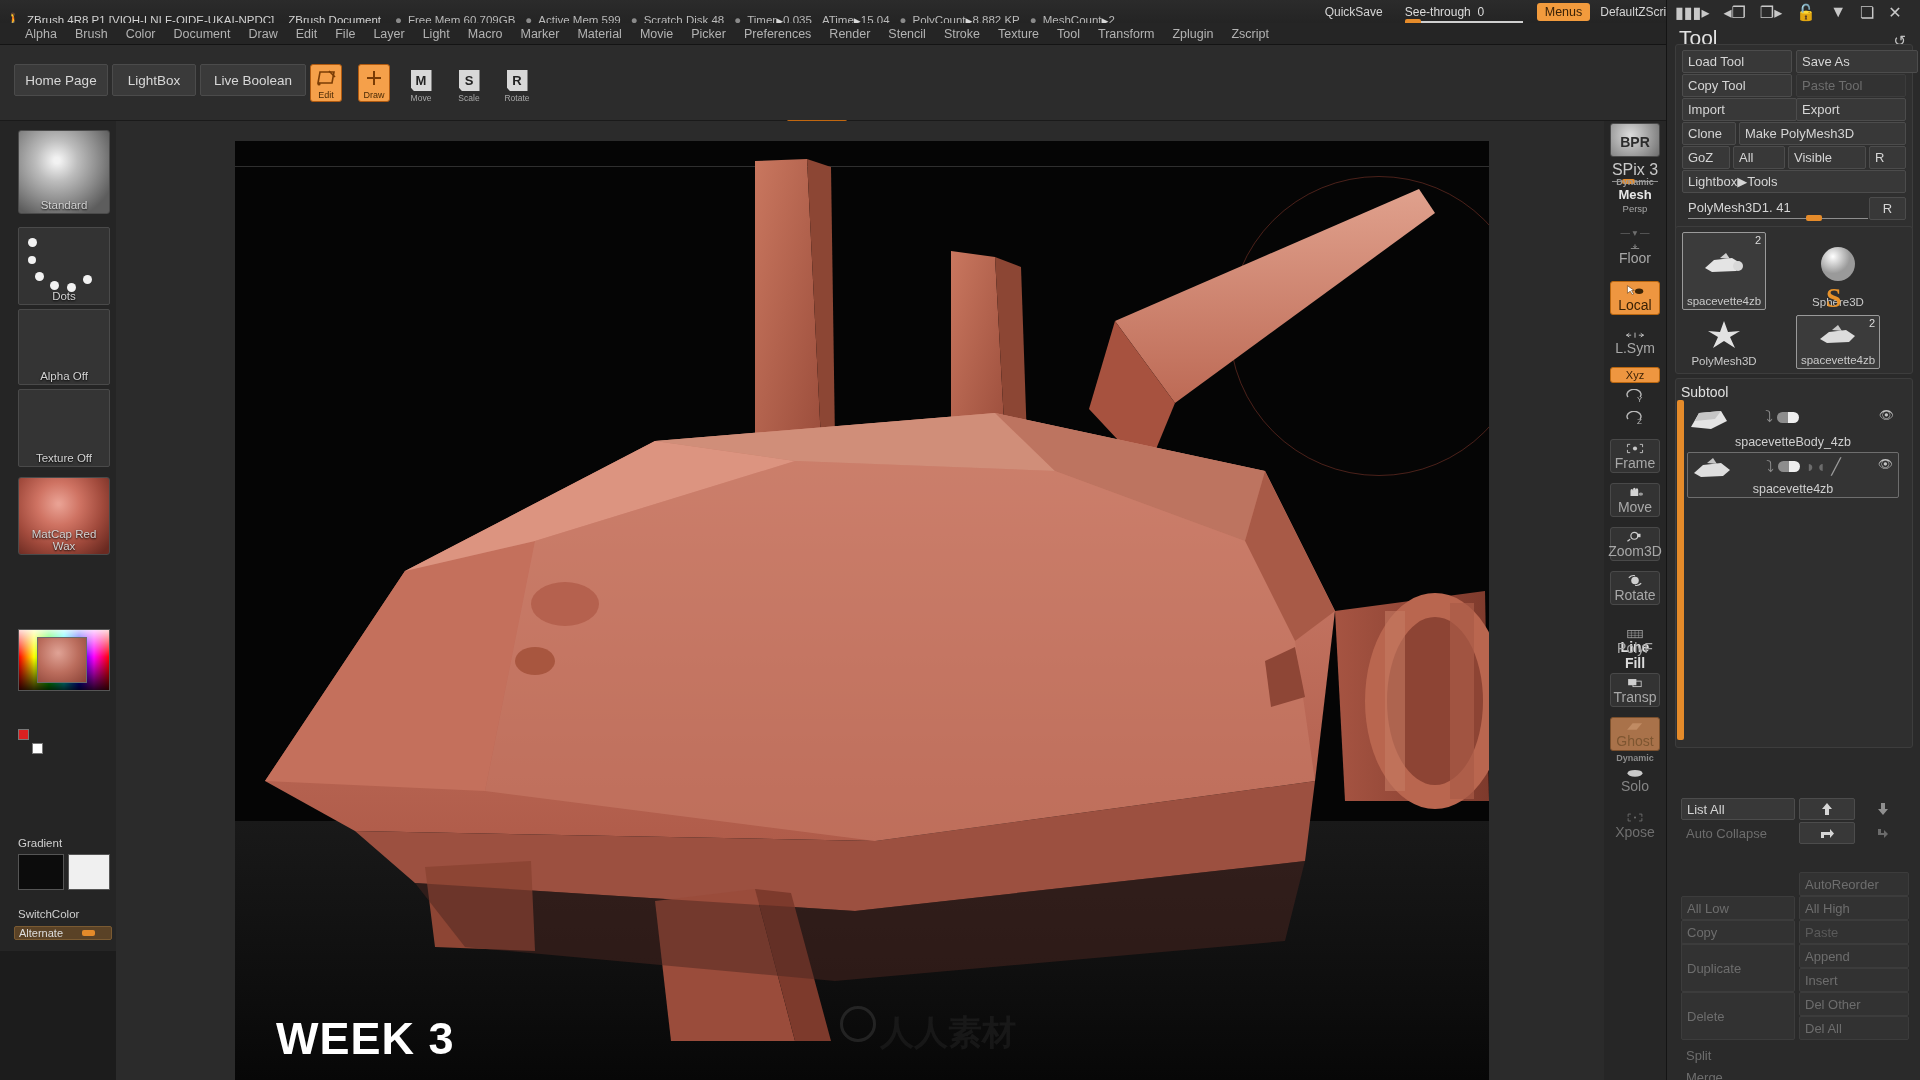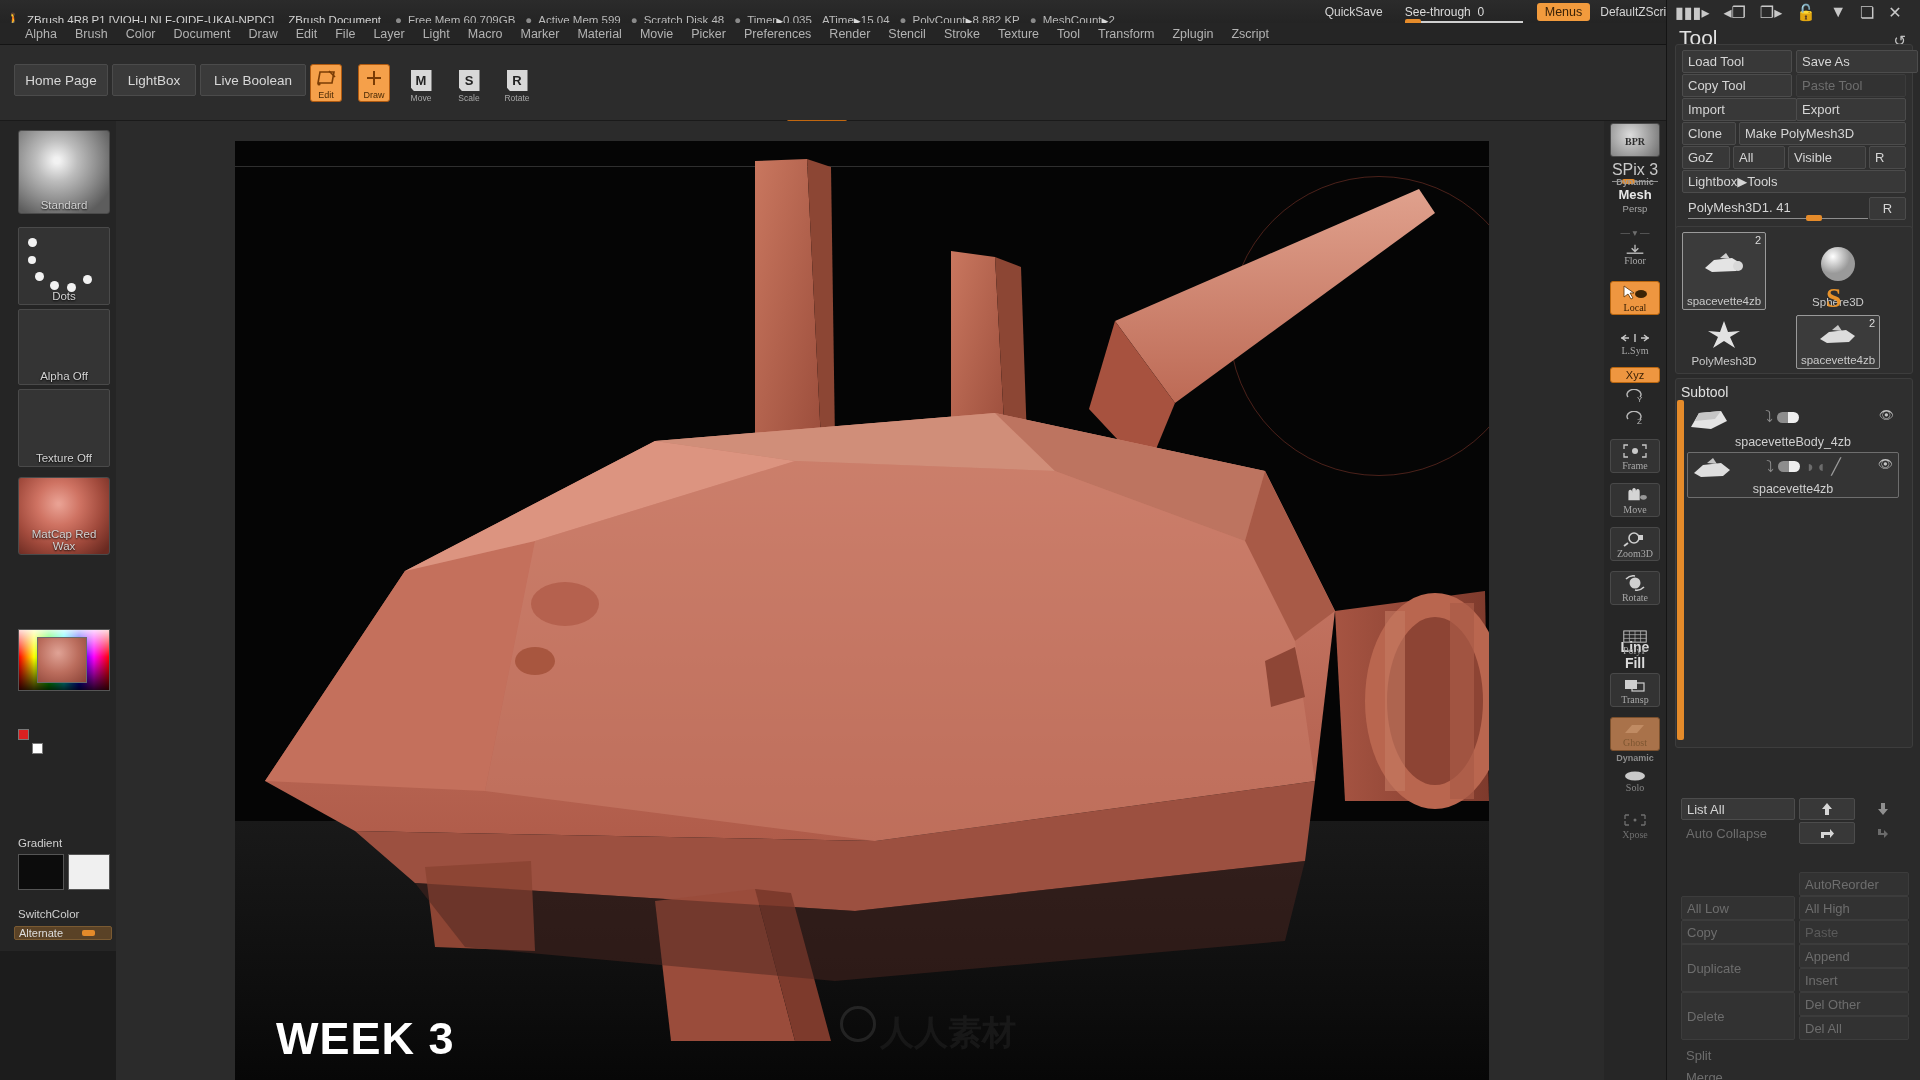--- a/index.html
+++ b/index.html
@@ -168,21 +168,21 @@
 
   
   #rightshelf { position: absolute; left: 1604px; top: 121px; width: 62px; height: 959px; background: #262626; }
   .vs { position: absolute; left: 6px; width: 50px; color: #a8a8a8; font-size: 9.5px; text-align: center; }
   .vs .box {
     width: 50px; background: #333; border: 1px solid #494949; border-radius: 3px;
     display: flex; flex-direction: column; align-items: center; justify-content: center;
     padding: 3px 0 1px;
   }
   .vs.on .box { background: #ee9640; border-color: #b9660f; color: #3a2105; }
-  .vs .cap { font-size: 10px; margin-top: 1px; font-family: Liberation Serif, serif; }
+  .vs .cap { font-size: 14px; margin-top: 1px; }
   .vs-plain { position: absolute; left: 6px; width: 50px; text-align: center; font-size: 9.5px; color: #a6a6a6; }
   .orangebadge { background: #ee9640; color: #3d2206; border: 1px solid #b9660f; border-radius: 3px; font-size: 11px; padding: 1px 0; }
   .vs-slider { position: absolute; left: 6px; width: 50px; text-align: center; }
   .vs-slider .t { position: absolute; left: 2px; bottom: -3px; width: 46px; height: 1px; background: #8e8e8e; }
   .vs-slider .k { position: absolute; left: 12px; bottom: -5px; width: 13px; height: 5px; background: #e58b2a; border-radius: 2px; }
 
   
   #toolpanel { position: absolute; left: 1666px; top: 0; width: 254px; height: 1080px; background: #2a2a2a; border-left: 1px solid #141414; }
   .tp-topicons { position: absolute; left: 0; top: 0; width: 254px; height: 24px; display: flex; align-items: center; gap: 14px; padding-left: 8px; color: #c8c8c8; }
   .tp-title { position: absolute; left: 12px; top: 26px; font-size: 21px; color: #e2e2e2; }

